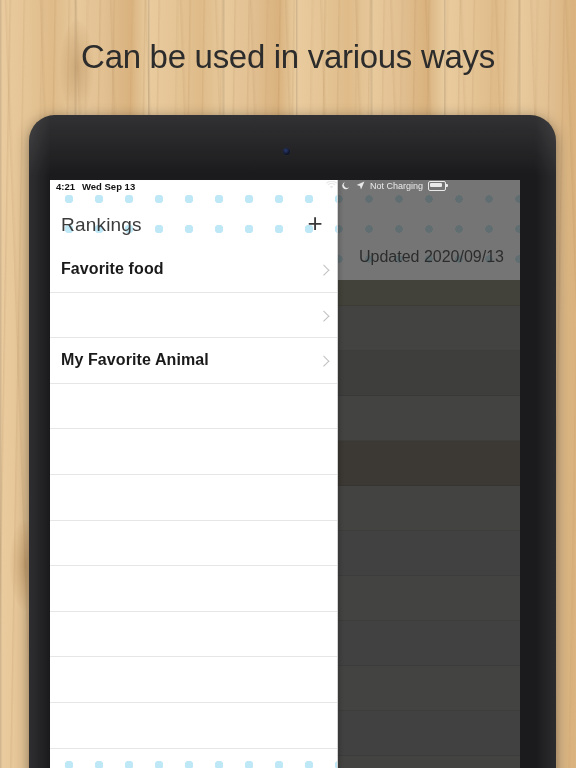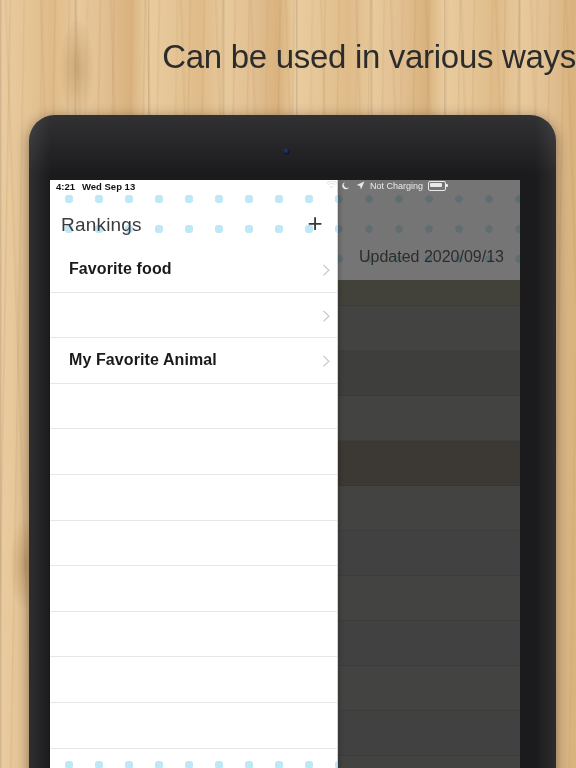--- a/index.html
+++ b/index.html
@@ -56,21 +56,21 @@
     background: radial-gradient(ellipse at center,
       rgba(150,101,48,0.30) 0%, rgba(170,122,68,0.16) 45%, rgba(180,135,80,0.00) 75%);
   }
 
   
   .headline {
     position: absolute;
     top: 38px;
     left: 0;
     width: 576px;
-    text-align: right;
+    text-align: center;
     font-size: 33px;
     color: #2c2c2c;
     letter-spacing: -0.3px;
     font-family: "Liberation Sans", sans-serif;
   }
 
   
   .device {
     position: absolute;
     left: 29px;
@@ -285,21 +285,20 @@
   }
   .list-row {
     position: relative;
     height: 45.6px;
     box-sizing: border-box;
     border-bottom: 1px solid #e6e6e6;
     display: flex;
     align-items: center;
     background: #ffffff;
     cursor: pointer;
-    padding-left: 8px;
   }
   .list-row.empty { cursor: default; background: #ffffff; }
   .list-row-label {
     margin-left: 11px;
     font-size: 16px;
     font-weight: bold;
     color: #1a1a1a;
     letter-spacing: 0.1px;
   }
   .chevron {

